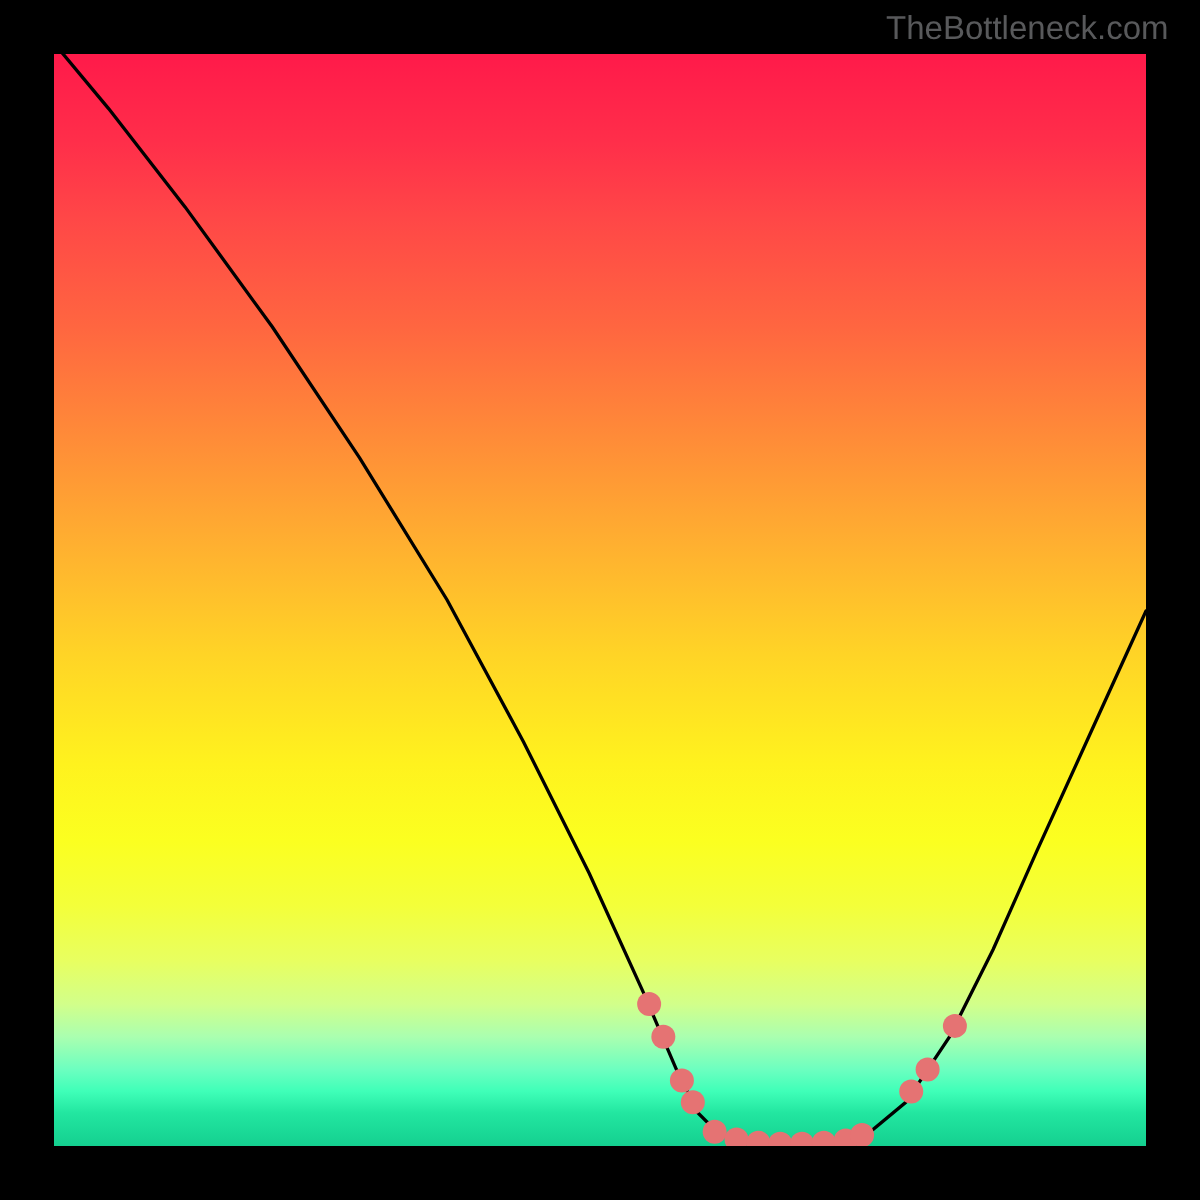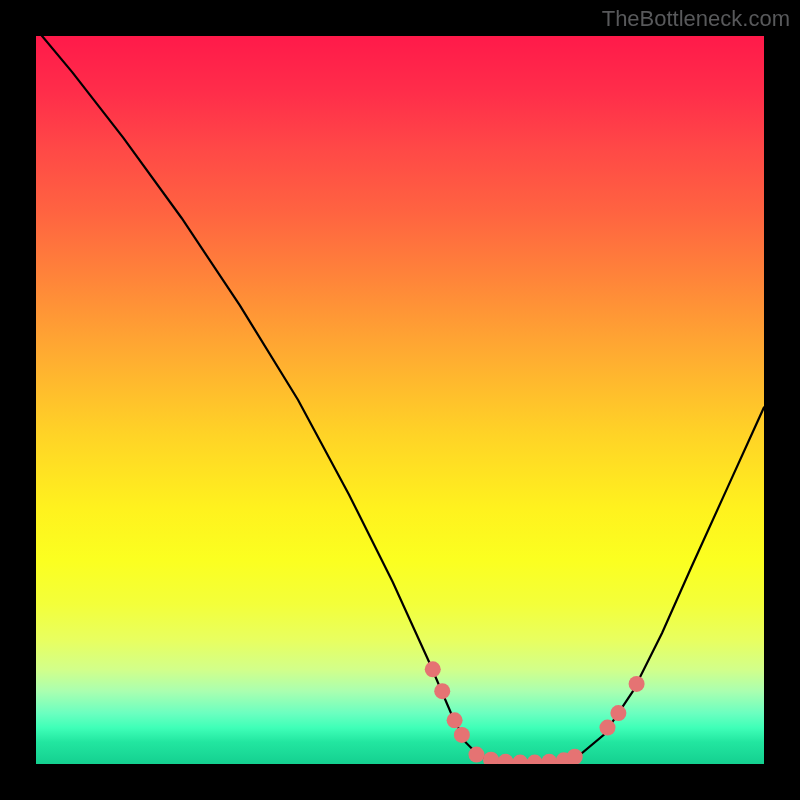--- a/index.html
+++ b/index.html
@@ -1,21 +1,21 @@
 <!DOCTYPE html>
 <html><head>
 <meta charset="utf-8">
 <style>
   * { margin: 0; padding: 0; box-sizing: border-box; }
   html, body { width: 800px; height: 800px; background: #000; }
   .container { position: relative; width: 800px; height: 800px; background: #000; }
   .watermark {
     position: absolute;
     top: 6px;
-    right: 10px;
+    right: 21px;
     font-family: Arial, Helvetica, sans-serif;
     font-size: 22px;
     color: #58595b;
     font-weight: 500;
     z-index: 10;
   }
   .plot {
     position: absolute;
     left: 36px;
     top: 36px;

